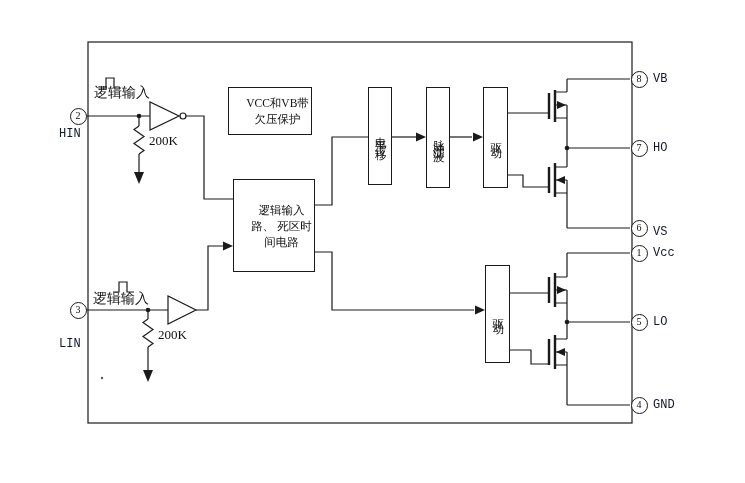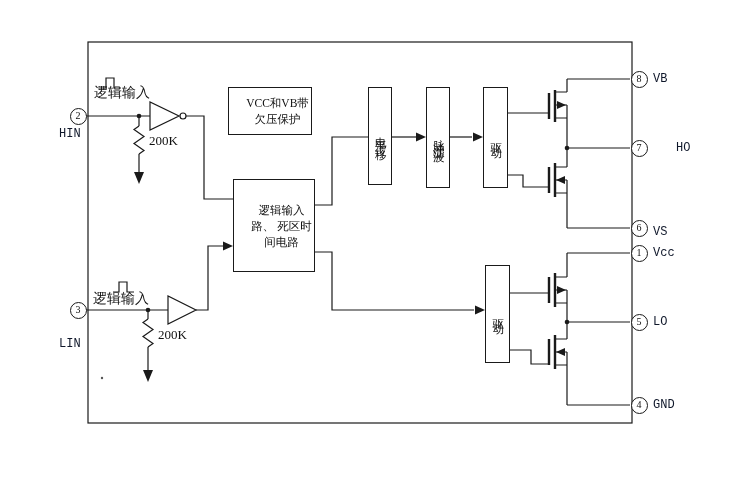--- a/index.html
+++ b/index.html
@@ -165,21 +165,21 @@
   <div class="pin" style="left:630.5px;top:313.5px;">
       <span>5</span>
     </div>
   <div class="pin" style="left:630.5px;top:396.5px;">
       <span>4</span>
     </div>
 
   <div class="pinlabel" style="left:59px;top:126px;">HIN</div>
   <div class="pinlabel" style="left:59px;top:336px;">LIN</div>
   <div class="pinlabel" style="left:653px;top:71px;">VB</div>
-  <div class="pinlabel" style="left:653px;top:140px;margin-left:23px;">HO</div>
+  <div class="pinlabel" style="left:653px;top:140px;">HO</div>
   <div class="pinlabel" style="left:653px;top:224px;">VS</div>
   <div class="pinlabel" style="left:653px;top:245px;">Vcc</div>
   <div class="pinlabel" style="left:653px;top:314px;">LO</div>
   <div class="pinlabel" style="left:653px;top:397px;">GND</div>
 
   <div class="smalllabel" style="left:94px;top:88px;">逻辑输入</div>
   <div class="smalllabel" style="left:93px;top:294px;">逻辑输入</div>
   <div class="reslabel" style="left:149px;top:134px;">200K</div>
   <div class="reslabel" style="left:158px;top:328px;">200K</div>
 

